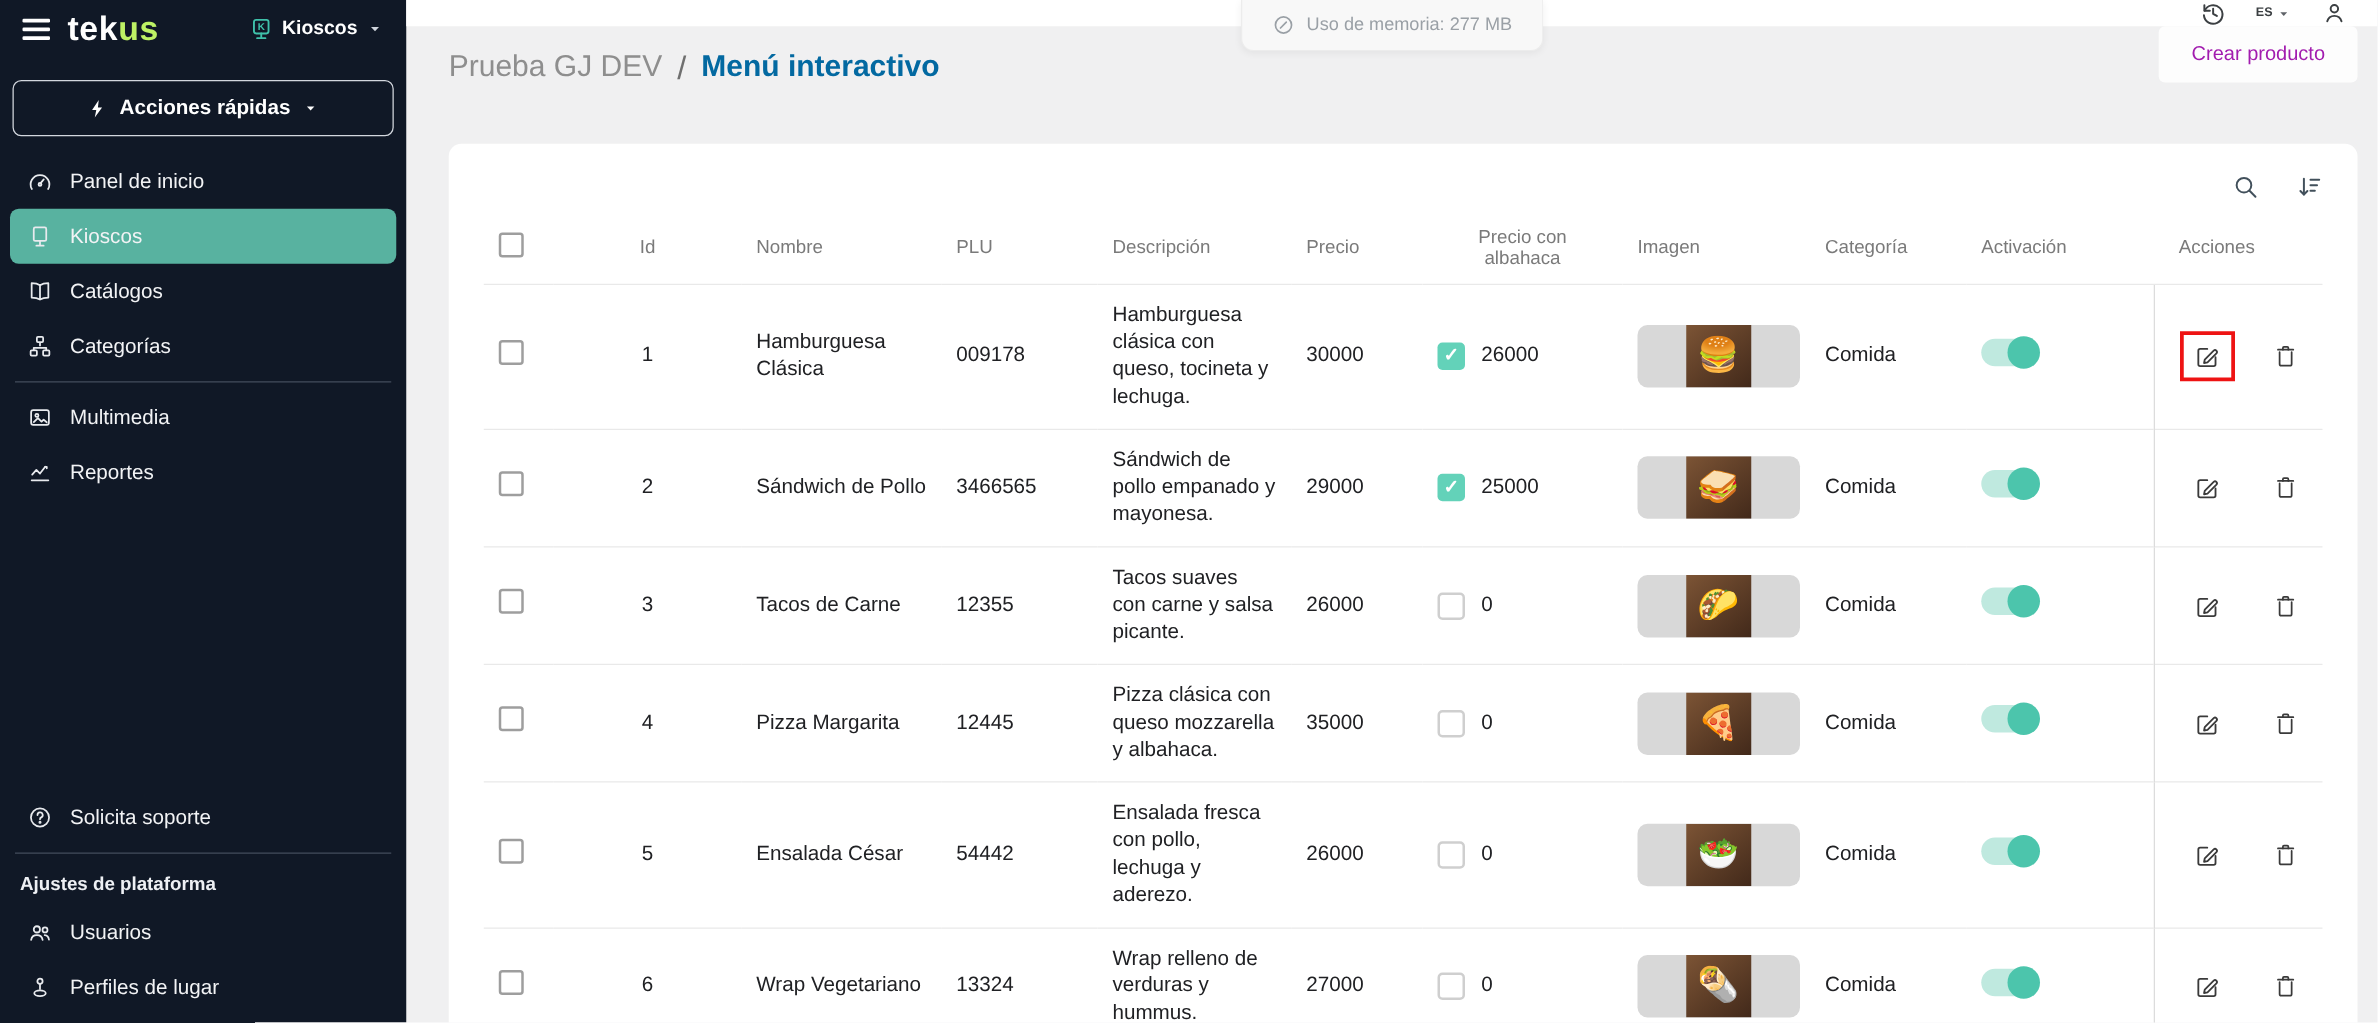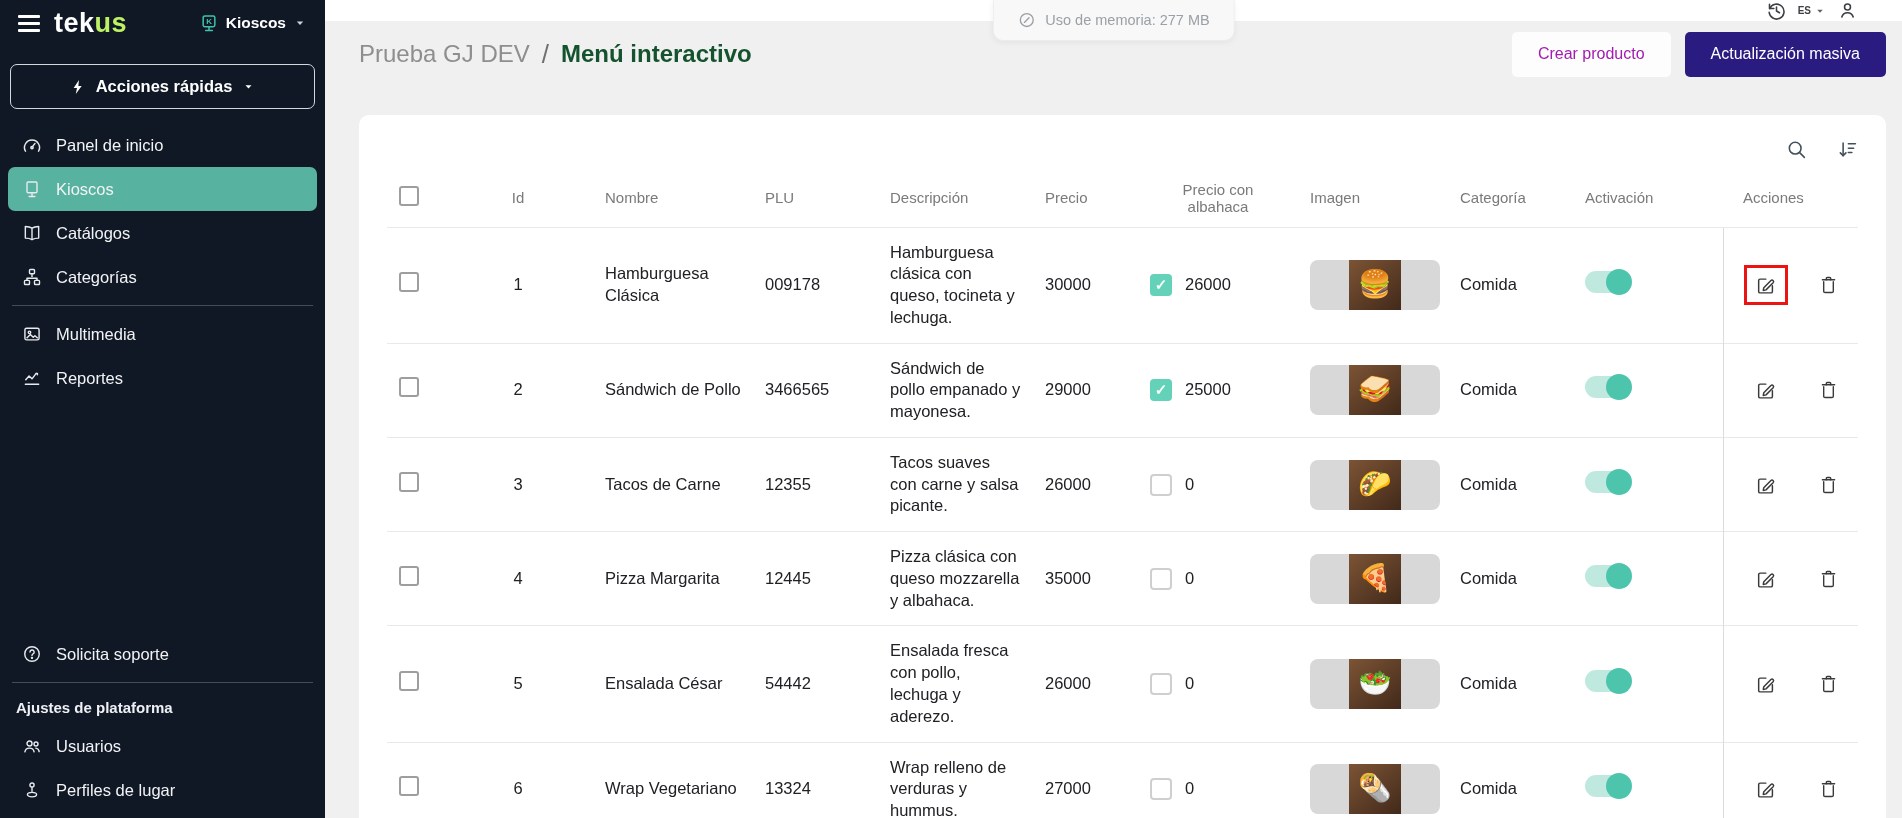--- a/index.html
+++ b/index.html
@@ -20,31 +20,31 @@
   .nav { margin-top:14px; display:flex; flex-direction:column; }
   .nav-item { height:44px; display:flex; align-items:center; gap:14px; padding:0 12px 0 22px; font-size:16.5px; font-weight:500; color:#f2f3f5; cursor:pointer; }
   .nav-item .ic { width:20px; color:#e8eaee; display:flex; }
   .nav-item.active { background:#58b2a0; margin:0 8px; padding-left:14px; border-radius:7px; }
   .side-divider { height:1px; background:#434c5c; margin:6px 12px; }
   .sidebar-bottom { margin-top:auto; padding-bottom:6px; display:flex; flex-direction:column; }
   .section-label { padding:10px 16px 8px 16px; font-size:15px; font-weight:600; color:#eef0f4; }
 
   
   .main { flex:1; display:flex; flex-direction:column; height:818px; }
-  .topbar { height:46px; background:#ffffff; position:relative; display:flex; align-items:center; justify-content:flex-end; padding-right:44px; gap:11px; }
+  .topbar { height:46px; background:#ffffff; position:relative; display:flex; align-items:center; justify-content:flex-end; padding-right:24px; gap:24px; }
   .memory-pill { position:absolute; left:50%; transform:translateX(-50%); top:0; height:41px; background:#f8f8f8; border:1px solid #ececec; border-top:none; border-radius:0 0 10px 10px; display:flex; align-items:center; gap:10px; padding:0 24px; color:#9aa0a6; font-size:14.5px; box-shadow:0 2px 6px rgba(0,0,0,.05); }
   .topbar-icon { color:#3c4043; cursor:pointer; display:flex; align-items:center; }
   .lang { display:flex; align-items:center; gap:3px; font-size:10px; font-weight:600; color:#3c4043; cursor:pointer; }
   .lang .caret { color:#5f6368; }
 
   .content { flex:1; padding:0 16px 0 34px; display:flex; flex-direction:column; }
-  .page-head { height:66px; display:flex; align-items:center; }
+  .page-head { height:66px; display:flex; }
   .page-title { font-size:24px; color:#8e8e8e; display:flex; align-items:center; gap:12px; }
   .page-title .sep { color:#6f6f6f; font-size:26px; font-weight:300; }
-  .page-title .bold { color:#14532d; font-weight:700; }
+  .page-title .bold { color:#0369a1; font-weight:700; }
   .head-buttons { margin-left:auto; display:flex; gap:14px; }
   .btn { height:45px; border:none; border-radius:5px; font-size:16px; padding:0 26px; cursor:pointer; font-family:inherit; }
   .btn-light { background:#fdfdfd; color:#a21caf; }
   .btn-primary { background:#2a1b80; color:#ffffff; font-weight:500; }
 
   .card { background:#ffffff; border-radius:10px 10px 0 0; margin-top:28px; flex:1; padding:0 28px; }
   .card-toolbar { height:54px; display:flex; align-items:center; justify-content:flex-end; gap:30px; padding-top:14px; color:#42505b; }
   .tool-icon { cursor:pointer; display:flex; }
 
   table { width:100%; border-collapse:collapse; table-layout:fixed; }
@@ -246,21 +246,20 @@
 
   <div class="content">
     <div class="page-head">
       <div class="page-title">
         <span>Prueba GJ DEV</span>
         <span class="sep">/</span>
         <span class="bold">Menú interactivo</span>
       </div>
       <div class="head-buttons">
         <button class="btn btn-light">Crear producto</button>
-        <button class="btn btn-primary">Actualización masiva</button>
       </div>
     </div>
 
     <div class="card">
       <div class="card-toolbar">
         <span class="tool-icon">
             <svg width="21" height="21" viewBox="0 0 24 24" fill="none" stroke="currentColor" stroke-width="1.8" stroke-linecap="round">
               <circle cx="10.5" cy="10.5" r="6.7"></circle>
               <path d="M15.6 15.6L21 21"></path>
             </svg>

